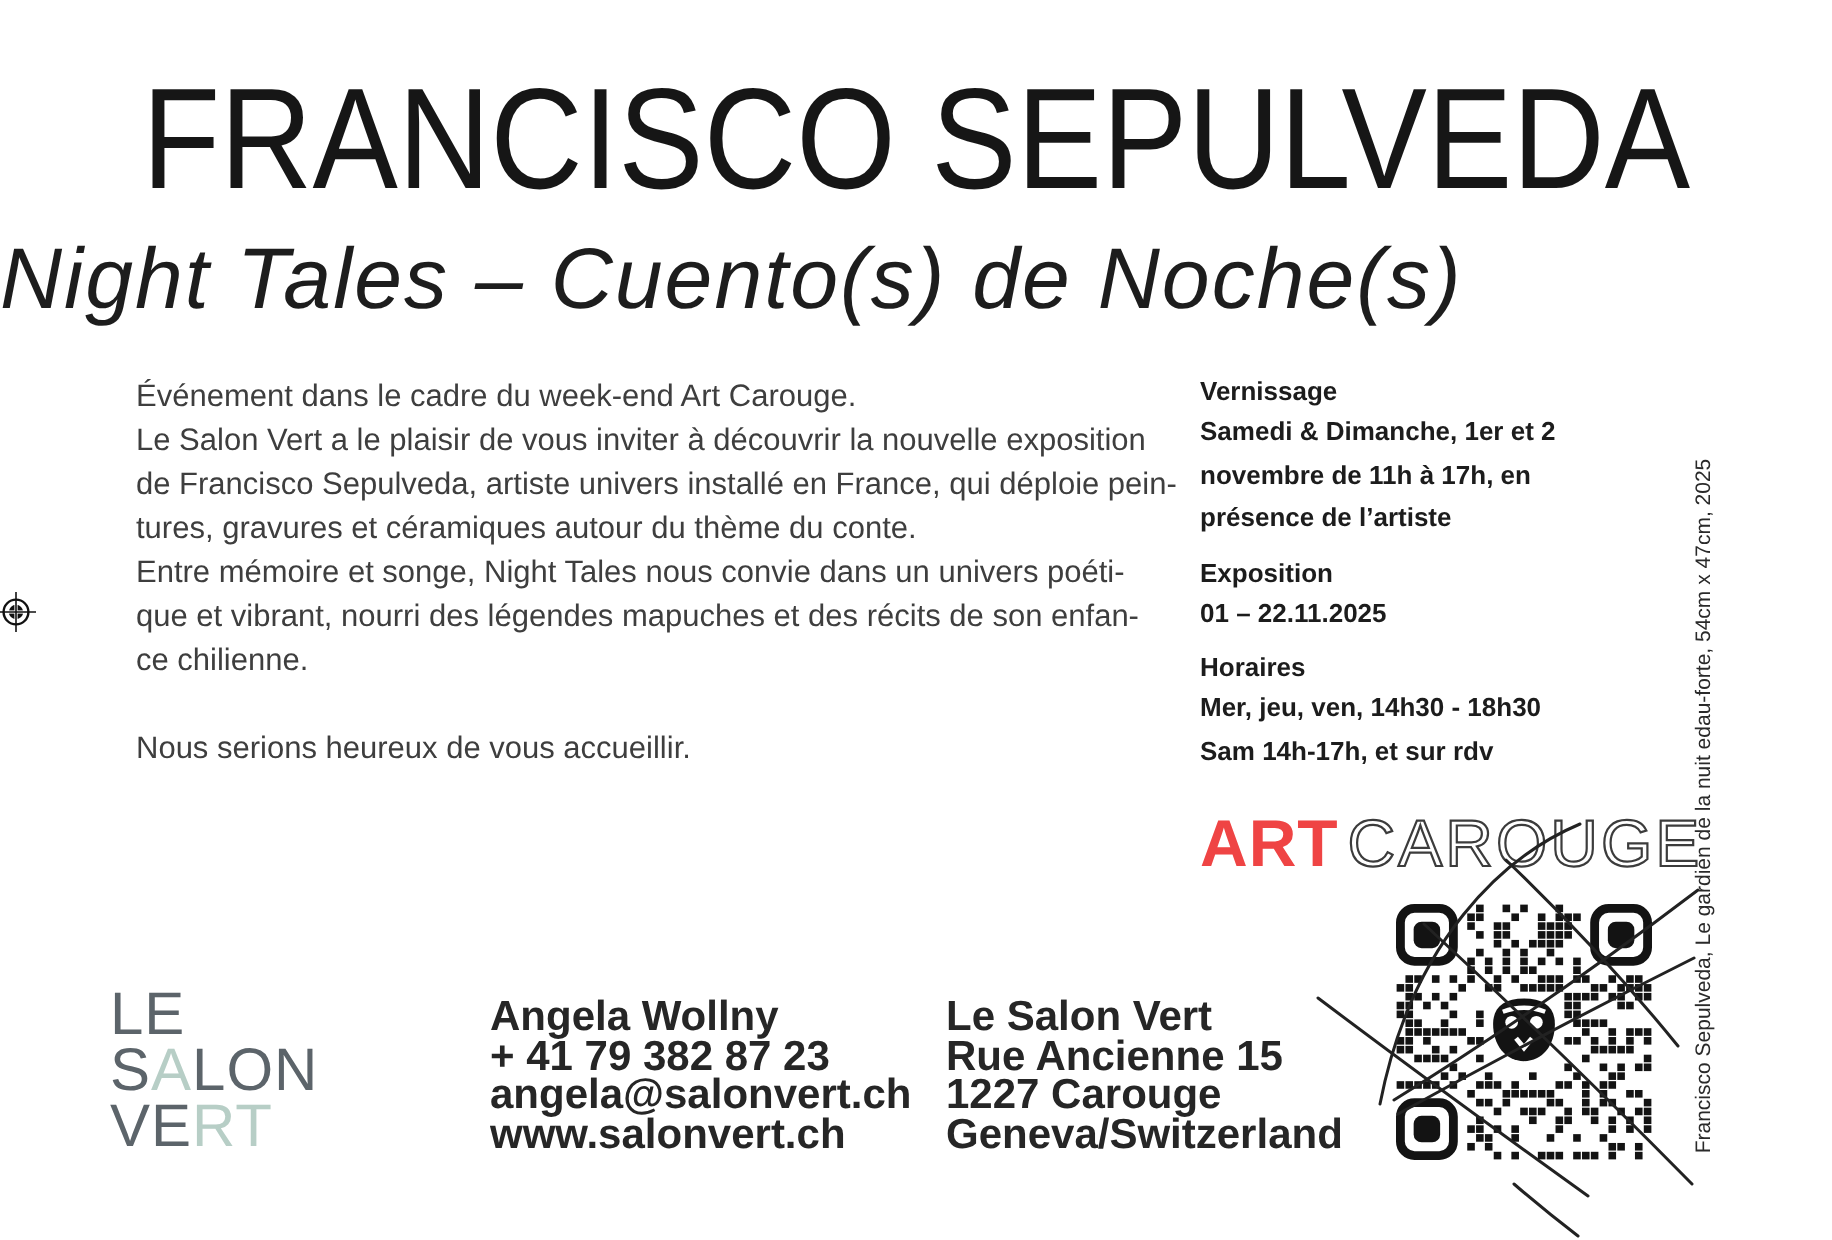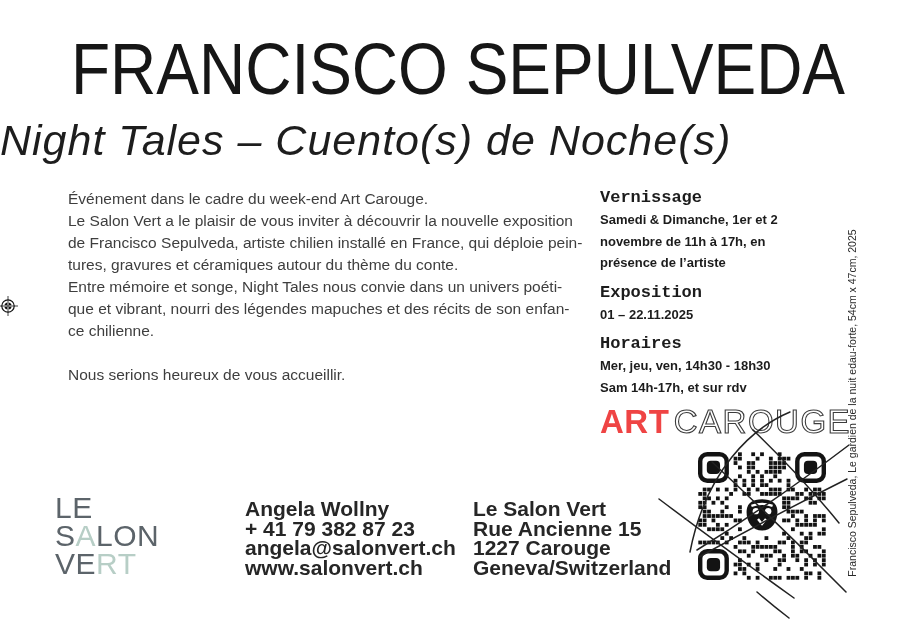--- a/index.html
+++ b/index.html
@@ -15,21 +15,21 @@
             letter-spacing:1px;white-space:nowrap;}
 
   
   .intro{position:absolute;left:68px;top:188px;width:530px;
          font-size:15.5px;line-height:22px;color:#3e3e3e;}
   .intro .ln{white-space:nowrap;min-height:22px;}
 
   
   .details{position:absolute;left:600px;top:188px;width:250px;color:#1c1c1c;}
   .section{margin-bottom:9px;}
-  .section .hd{font-size:17px;font-weight:700;margin:0 0 2px 0;font-family:Liberation Mono, monospace;}
+  .section .hd{font-size:13px;font-weight:700;margin:0 0 2px 0;}
   .section .ln{font-size:13px;font-weight:700;line-height:21.5px;white-space:nowrap;}
 
   
   .artcarouge{position:absolute;left:600px;top:403px;white-space:nowrap;}
   .artcarouge .b{font-size:33px;font-weight:800;color:#ef4444;letter-spacing:0.5px;}
   .artcarouge .l{font-size:33px;font-weight:400;color:transparent;
                  -webkit-text-stroke:1.1px #3c3c3c;letter-spacing:1.5px;}
 
   
   .qr{position:absolute;left:698px;top:452px;width:128px;height:128px;}
@@ -79,21 +79,21 @@
     <line x1="10" y1="0" x2="10" y2="20" stroke="#111" stroke-width="0.8"></line>
     <line x1="0" y1="10" x2="20" y2="10" stroke="#111" stroke-width="0.8"></line>
   </svg>
 
   <div class="title">FRANCISCO SEPULVEDA</div>
   <div class="subtitle">Night Tales – Cuento(s) de Noche(s)</div>
 
   <div class="intro">
     <div class="ln">Événement dans le cadre du week-end Art Carouge.</div>
     <div class="ln">Le Salon Vert a le plaisir de vous inviter à découvrir la nouvelle exposition</div>
-    <div class="ln">de Francisco Sepulveda, artiste chilien installé en France, qui déploie pein-</div>
+    <div class="ln">de Francisco Sepulveda, artiste univers installé en France, qui déploie pein-</div>
     <div class="ln">tures, gravures et céramiques autour du thème du conte.</div>
     <div class="ln">Entre mémoire et songe, Night Tales nous convie dans un univers poéti-</div>
     <div class="ln">que et vibrant, nourri des légendes mapuches et des récits de son enfan-</div>
     <div class="ln">ce chilienne.</div>
     <div class="ln"></div>
     <div class="ln">Nous serions heureux de vous accueillir.</div>
   </div>
 
   <div class="details">
     <div class="section">

